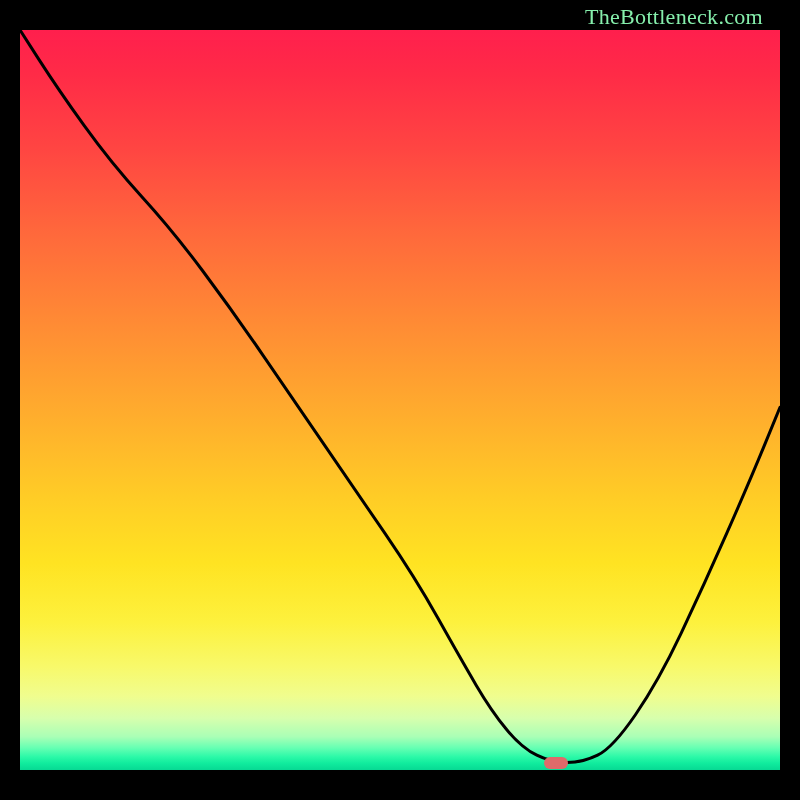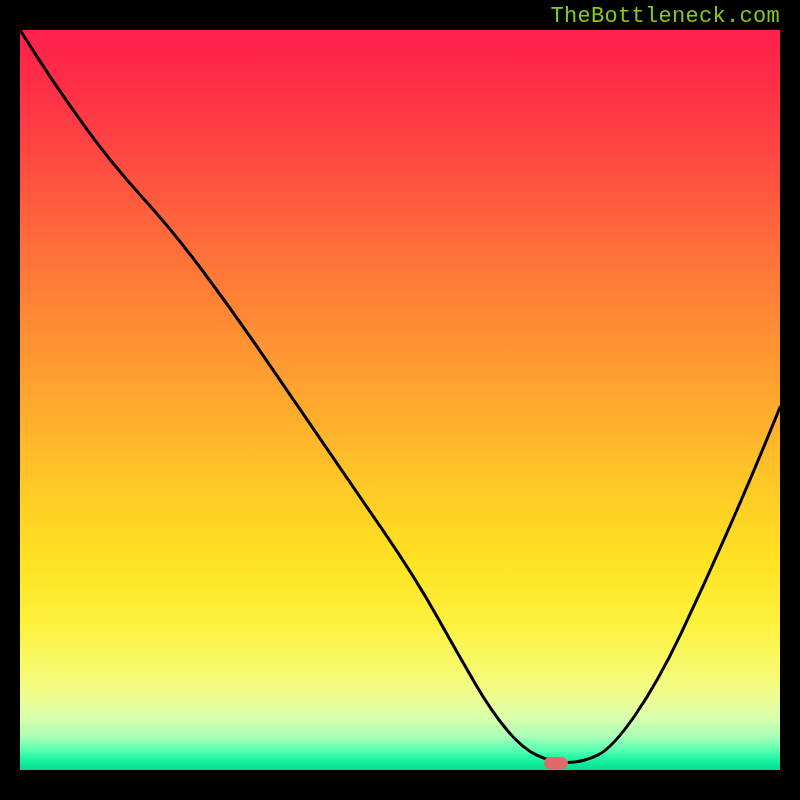--- a/index.html
+++ b/index.html
@@ -6,25 +6,25 @@
   html, body { width: 800px; height: 800px; overflow: hidden; background: #000; }
   .page {
     position: relative;
     width: 800px;
     height: 800px;
     background: #000;
   }
   .watermark {
     position: absolute;
     top: 4px;
-    right: 20px;
-    font-family: Liberation Mono, monospace;
+    right: 37px;
+    font-family: Liberation Serif, serif;
     font-size: 22px;
     font-weight: 500;
-    color: #84cc16;
+    color: #86efac;
     letter-spacing: 0.3px;
   }
   .plot {
     position: absolute;
     left: 20px;
     top: 30px;
     width: 760px;
     height: 740px;
     background: #000;
     overflow: hidden;

